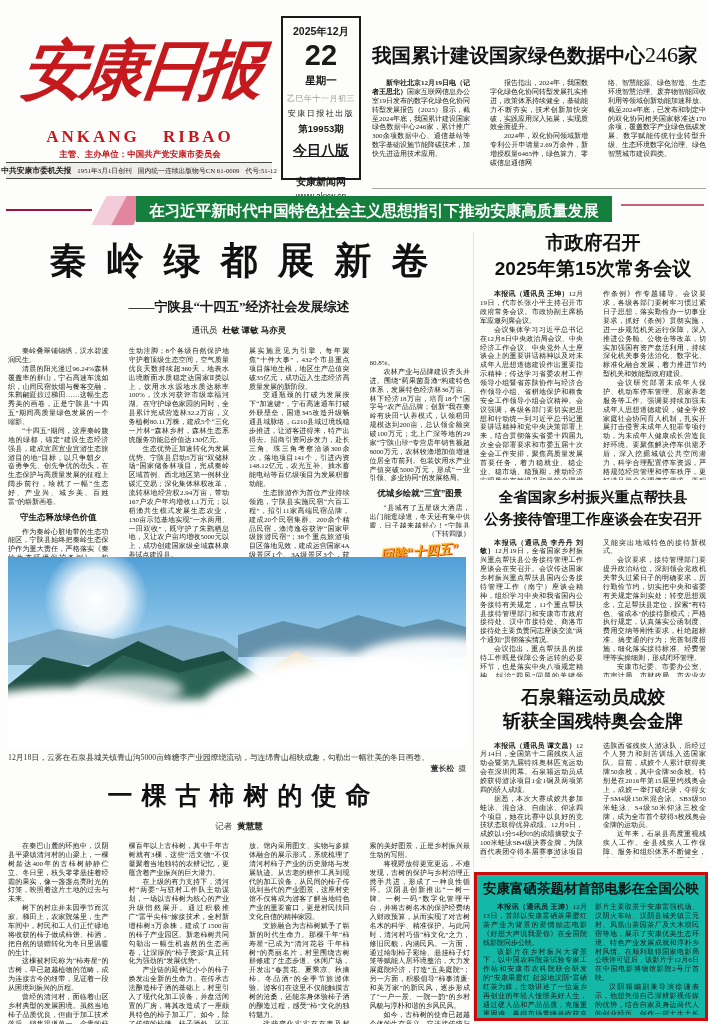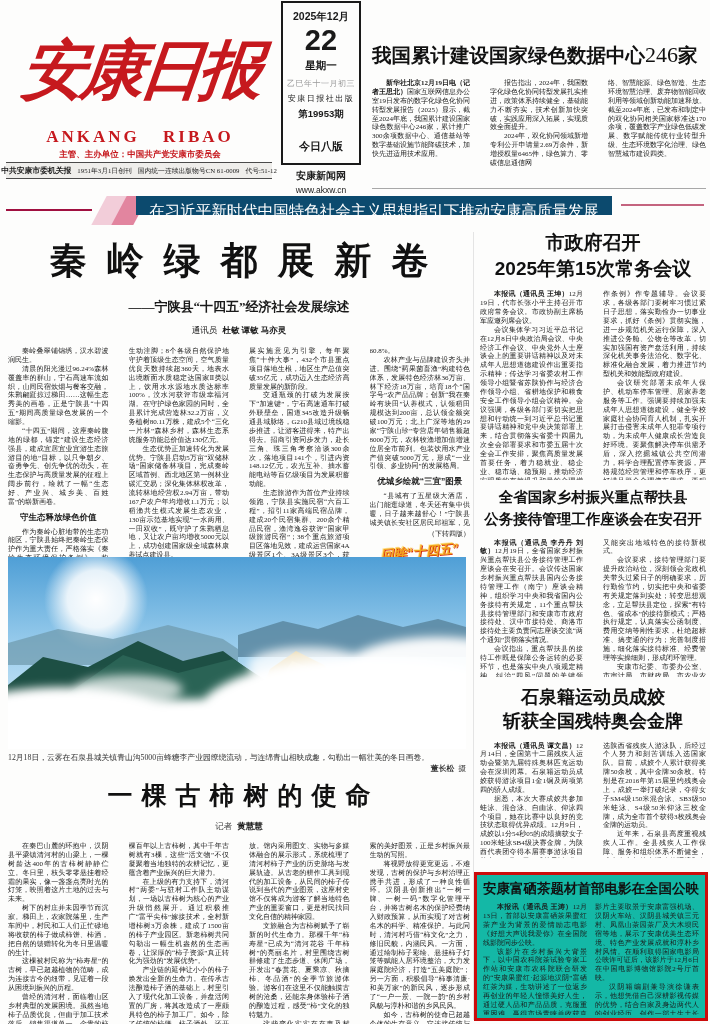--- a/index.html
+++ b/index.html
@@ -14,29 +14,29 @@
   .pinyin{position:absolute;left:4px;top:127px;width:272px;text-align:center;
     color:#c6191e;font-weight:bold;font-size:17px;letter-spacing:3px;word-spacing:16px;}
   .organizer{position:absolute;left:4px;top:149px;width:272px;text-align:center;
     color:#c6191e;font-weight:bold;font-size:8.5px;font-family:"Liberation Sans",sans-serif;}
   .mast-strip{position:absolute;left:6px;top:162px;width:266px;height:15px;background:#efeeeb;
     border-top:1px solid #4a4a4a;border-bottom:1px solid #4a4a4a;display:flex;align-items:center;
     justify-content:center;gap:6px;font-size:6.8px;white-space:nowrap;}
   .mast-strip .role{font-weight:bold;font-size:7.8px;}
 
   
-  .date-box{position:absolute;left:281px;top:1px;width:80px;height:164px;border:2px solid #1a1a1a;
+  .date-box{position:absolute;left:281px;top:16px;width:80px;height:164px;border:2px solid #1a1a1a;
     box-sizing:border-box;text-align:center;font-family:"Liberation Sans",sans-serif;padding-top:7px;}
   .db-ym{font-size:10.5px;font-weight:bold;}
   .db-day{font-size:29px;font-weight:bold;line-height:1.1;margin-top:1px;}
   .db-week{font-size:10.5px;font-weight:bold;margin-top:2px;}
   .db-lunar{font-size:8px;color:#9a9a9a;margin-top:5px;font-family:"Liberation Serif",serif;letter-spacing:0.5px;}
   .db-pub{font-size:8px;margin-top:4px;font-family:"Liberation Serif",serif;letter-spacing:1.5px;}
   .db-issue{font-size:9.5px;font-weight:bold;margin-top:4px;}
-  .db-pages{font-size:11px;font-weight:bold;margin-top:18px;}
+  .db-pages{font-size:14px;font-weight:bold;margin-top:6px;text-decoration:underline;}
   .db-site{font-size:10px;font-weight:bold;margin-top:15px;}
   .db-url{font-size:8.5px;margin-top:2px;}
 
   
   .cols{display:flex;gap:20px;overflow:hidden;}
   .ncol{flex:1;overflow:hidden;font-size:7px;line-height:1.27;text-align:justify;
         display:flex;flex-direction:column;min-width:0;}
   .colflow{flex:1 1 auto;overflow:hidden;min-height:0;}
   .ncol p{margin:0;text-indent:2em;}
   .subhead{font-family:"Liberation Sans",sans-serif;font-weight:bold;text-align:center;
@@ -55,22 +55,22 @@
     white-space:nowrap;color:#111;}
   .tr-headline .num{font-family:"Liberation Serif",serif;font-weight:normal;font-size:22px;}
   .tr-cols{margin-top:10px;height:100px;}
   .tr-rule{position:absolute;left:372px;top:188px;width:334px;border-top:1px solid #a8a8a8;}
 
   
   .banner-row{position:absolute;left:0;top:196px;width:710px;height:29px;}
   .banner-line-left{position:absolute;left:6px;top:13px;width:86px;border-top:2px solid #a01040;}
   .stripe1{position:absolute;left:99px;top:0;width:24px;height:29px;background:#f2cdd9;transform:skewX(-28deg);}
   .stripe2{position:absolute;left:119px;top:0;width:22px;height:29px;background:#e2859f;transform:skewX(-28deg);}
-  .banner-main{position:absolute;left:136px;top:0;width:476px;height:19px;background:#0c4a6e;color:#fff;
-    font-family:"Liberation Sans",sans-serif;font-weight:normal;font-size:15.5px;text-align:center;
+  .banner-main{position:absolute;left:136px;top:0;width:476px;height:26px;background:#15803d;color:#fff;
+    font-family:"Liberation Sans",sans-serif;font-weight:bold;font-size:15.5px;text-align:center;
     line-height:29px;white-space:nowrap;}
   .banner-line-right{position:absolute;left:621px;top:8px;width:83px;border-top:2px solid #c4647f;}
 
   
   .main-art{position:absolute;left:8px;top:230px;width:462px;}
   .main-headline{text-align:center;font-family:"Liberation Sans",sans-serif;font-weight:900;
     font-size:37px;letter-spacing:20px;text-indent:20px;margin-top:6px;color:#111;}
   .main-sub{text-align:center;font-weight:bold;font-size:13px;margin-top:12px;}
   .main-by{text-align:center;font-size:8.5px;margin-top:9px;}
   .main-by b{margin-left:3px;}
@@ -196,21 +196,21 @@
         </div>
         <div class="ncol">
           <div class="colflow">
             <p style="text-indent: 0px;">展实施意见为引擎，每年聚焦“十件大事”，432个市县重点项目落地生根，地区生产总值突破35亿元，成功迈入生态经济高质量发展的新阶段。</p>
             <p>交通瓶颈的打破为发展按下“加速键”，宁石高速通车打破外联壁垒，国道345改造升级畅通县域脉络，G210县域过境线稳步推进，让游客进得来，特产出得去。招商引资同步发力，赴长三角、珠三角考察洽谈300余次，落地项目141个，引进内资148.12亿元，农光互补、抽水蓄能电站等百亿级项目为发展积蓄动能。</p>
             <p>生态旅游作为首位产业持续领跑，宁陕县实施民宿“六百工程”，招引11家高端民宿品牌，建成20个民宿集群、200余个精品民宿，渔湾逸谷获评“国家甲级旅游民宿”；38个重点旅游项目区落地见效，建成运营国家4A级景区1个、3A级景区3个，获评“省级全域旅游示范区”称号。全民文旅IP“村光大道”更是火爆出圈，350余个原生态节目吸引2000余名群众登台，全网话题曝光量超12亿次，5次登上央视；直接带动旅游接待量同比增长40%，带动城区夏季餐饮消费超3000万元，农产品线上销售额达4500万元，全县累计接待游客314.81万人次，实现旅游花费15.17亿元，同比增长74.16%、</p>
           </div>
         </div>
         <div class="ncol">
           <div class="colflow">
-            <p style="text-indent: 0px;">60.8%。</p>
+            <p style="text-indent: 0px; margin-top: 12px;">60.8%。</p>
             <p>农林产业与品牌建设齐头并进。围绕“药果菌畜渔”构建特色体系，发展特色经济林36万亩、林下经济18万亩，培育18个“国字号”农产品品牌；创新“我在秦岭有块田”认养模式，认领稻田规模达到200亩，总认领金额突破100万元；北上广深等地的29家“宁陕山珍”专营店年销售额超8000万元，农林牧渔增加值增速位居全市前列。包装饮用水产业产值突破5000万元，形成“一业引领、多业协同”的发展格局。</p>
             <div class="subhead">优城乡绘就“三宜”图景</div>
             <p>“县城有了五星级大酒店，出门能逛绿道，冬天还有集中供暖，日子越来越舒心！”宁陕县城关镇长安社区居民邱祖军，见证着家乡的华丽蝶变。</p>
           </div>
           <div class="turn-note">（下转四版）</div>
           <div class="slogan">
             <span class="s1">回眸“十四五”</span>
             <span class="s2">奋进新征程</span>
           </div>
         </div>

